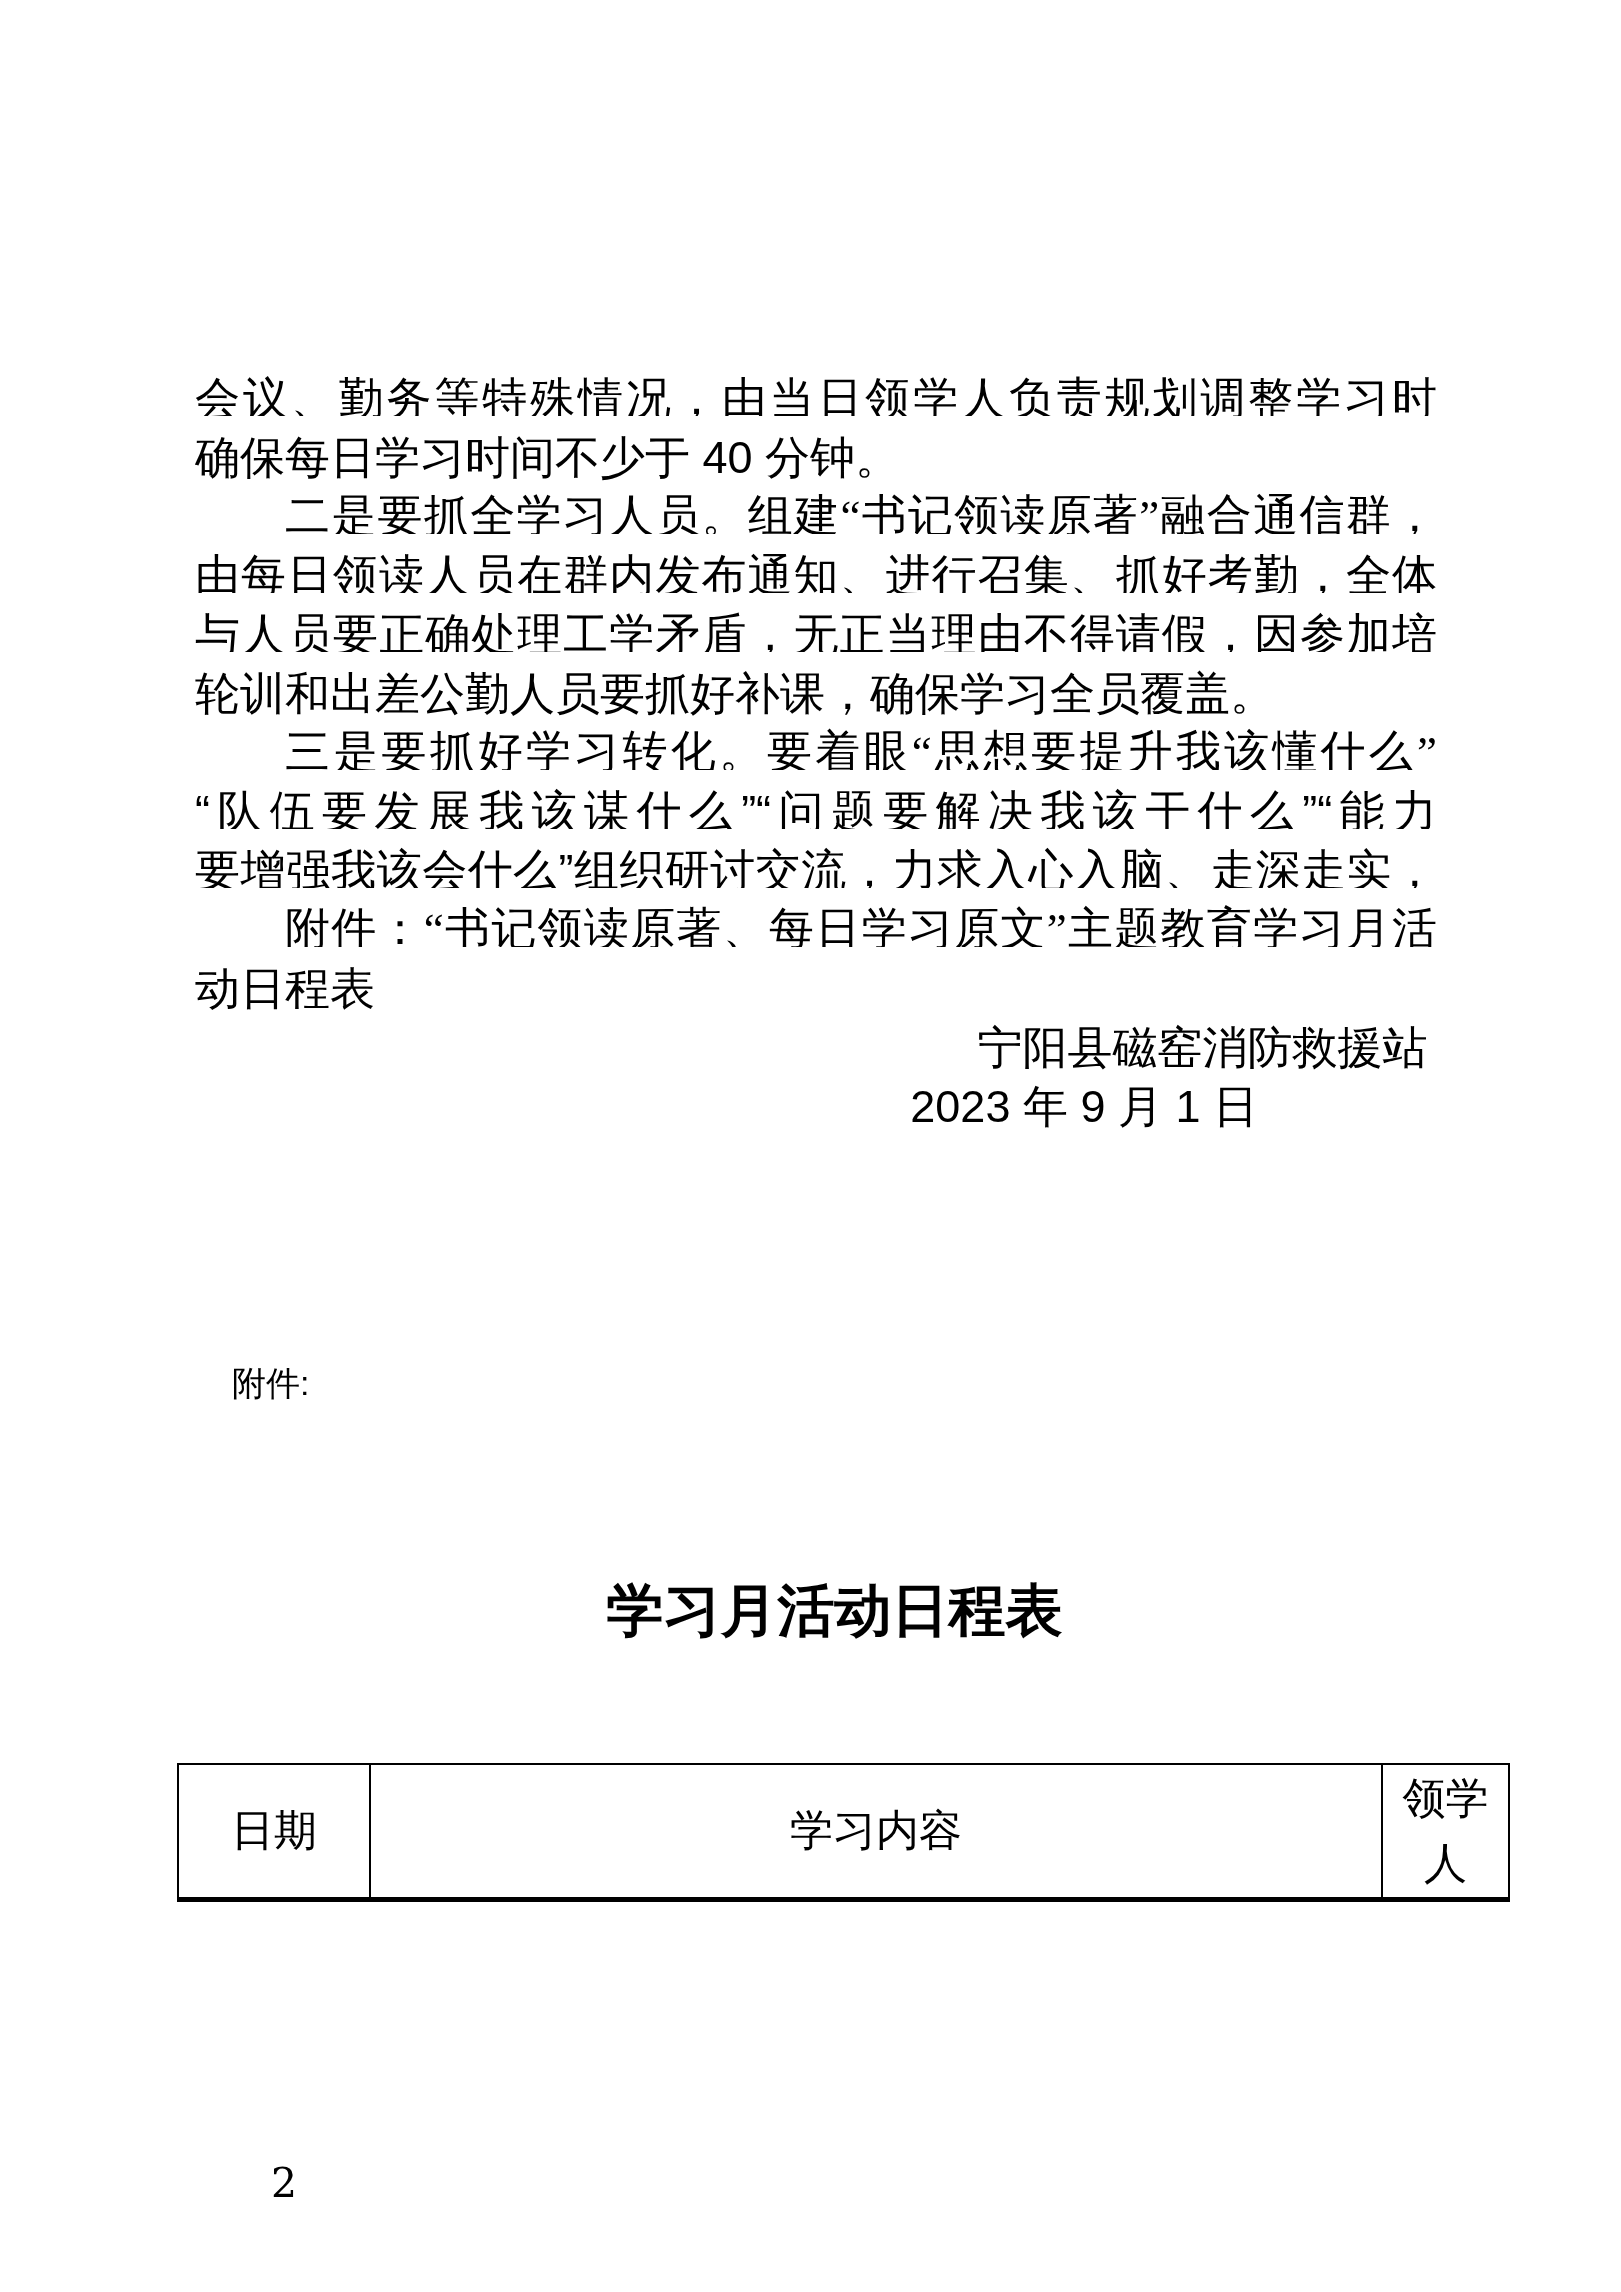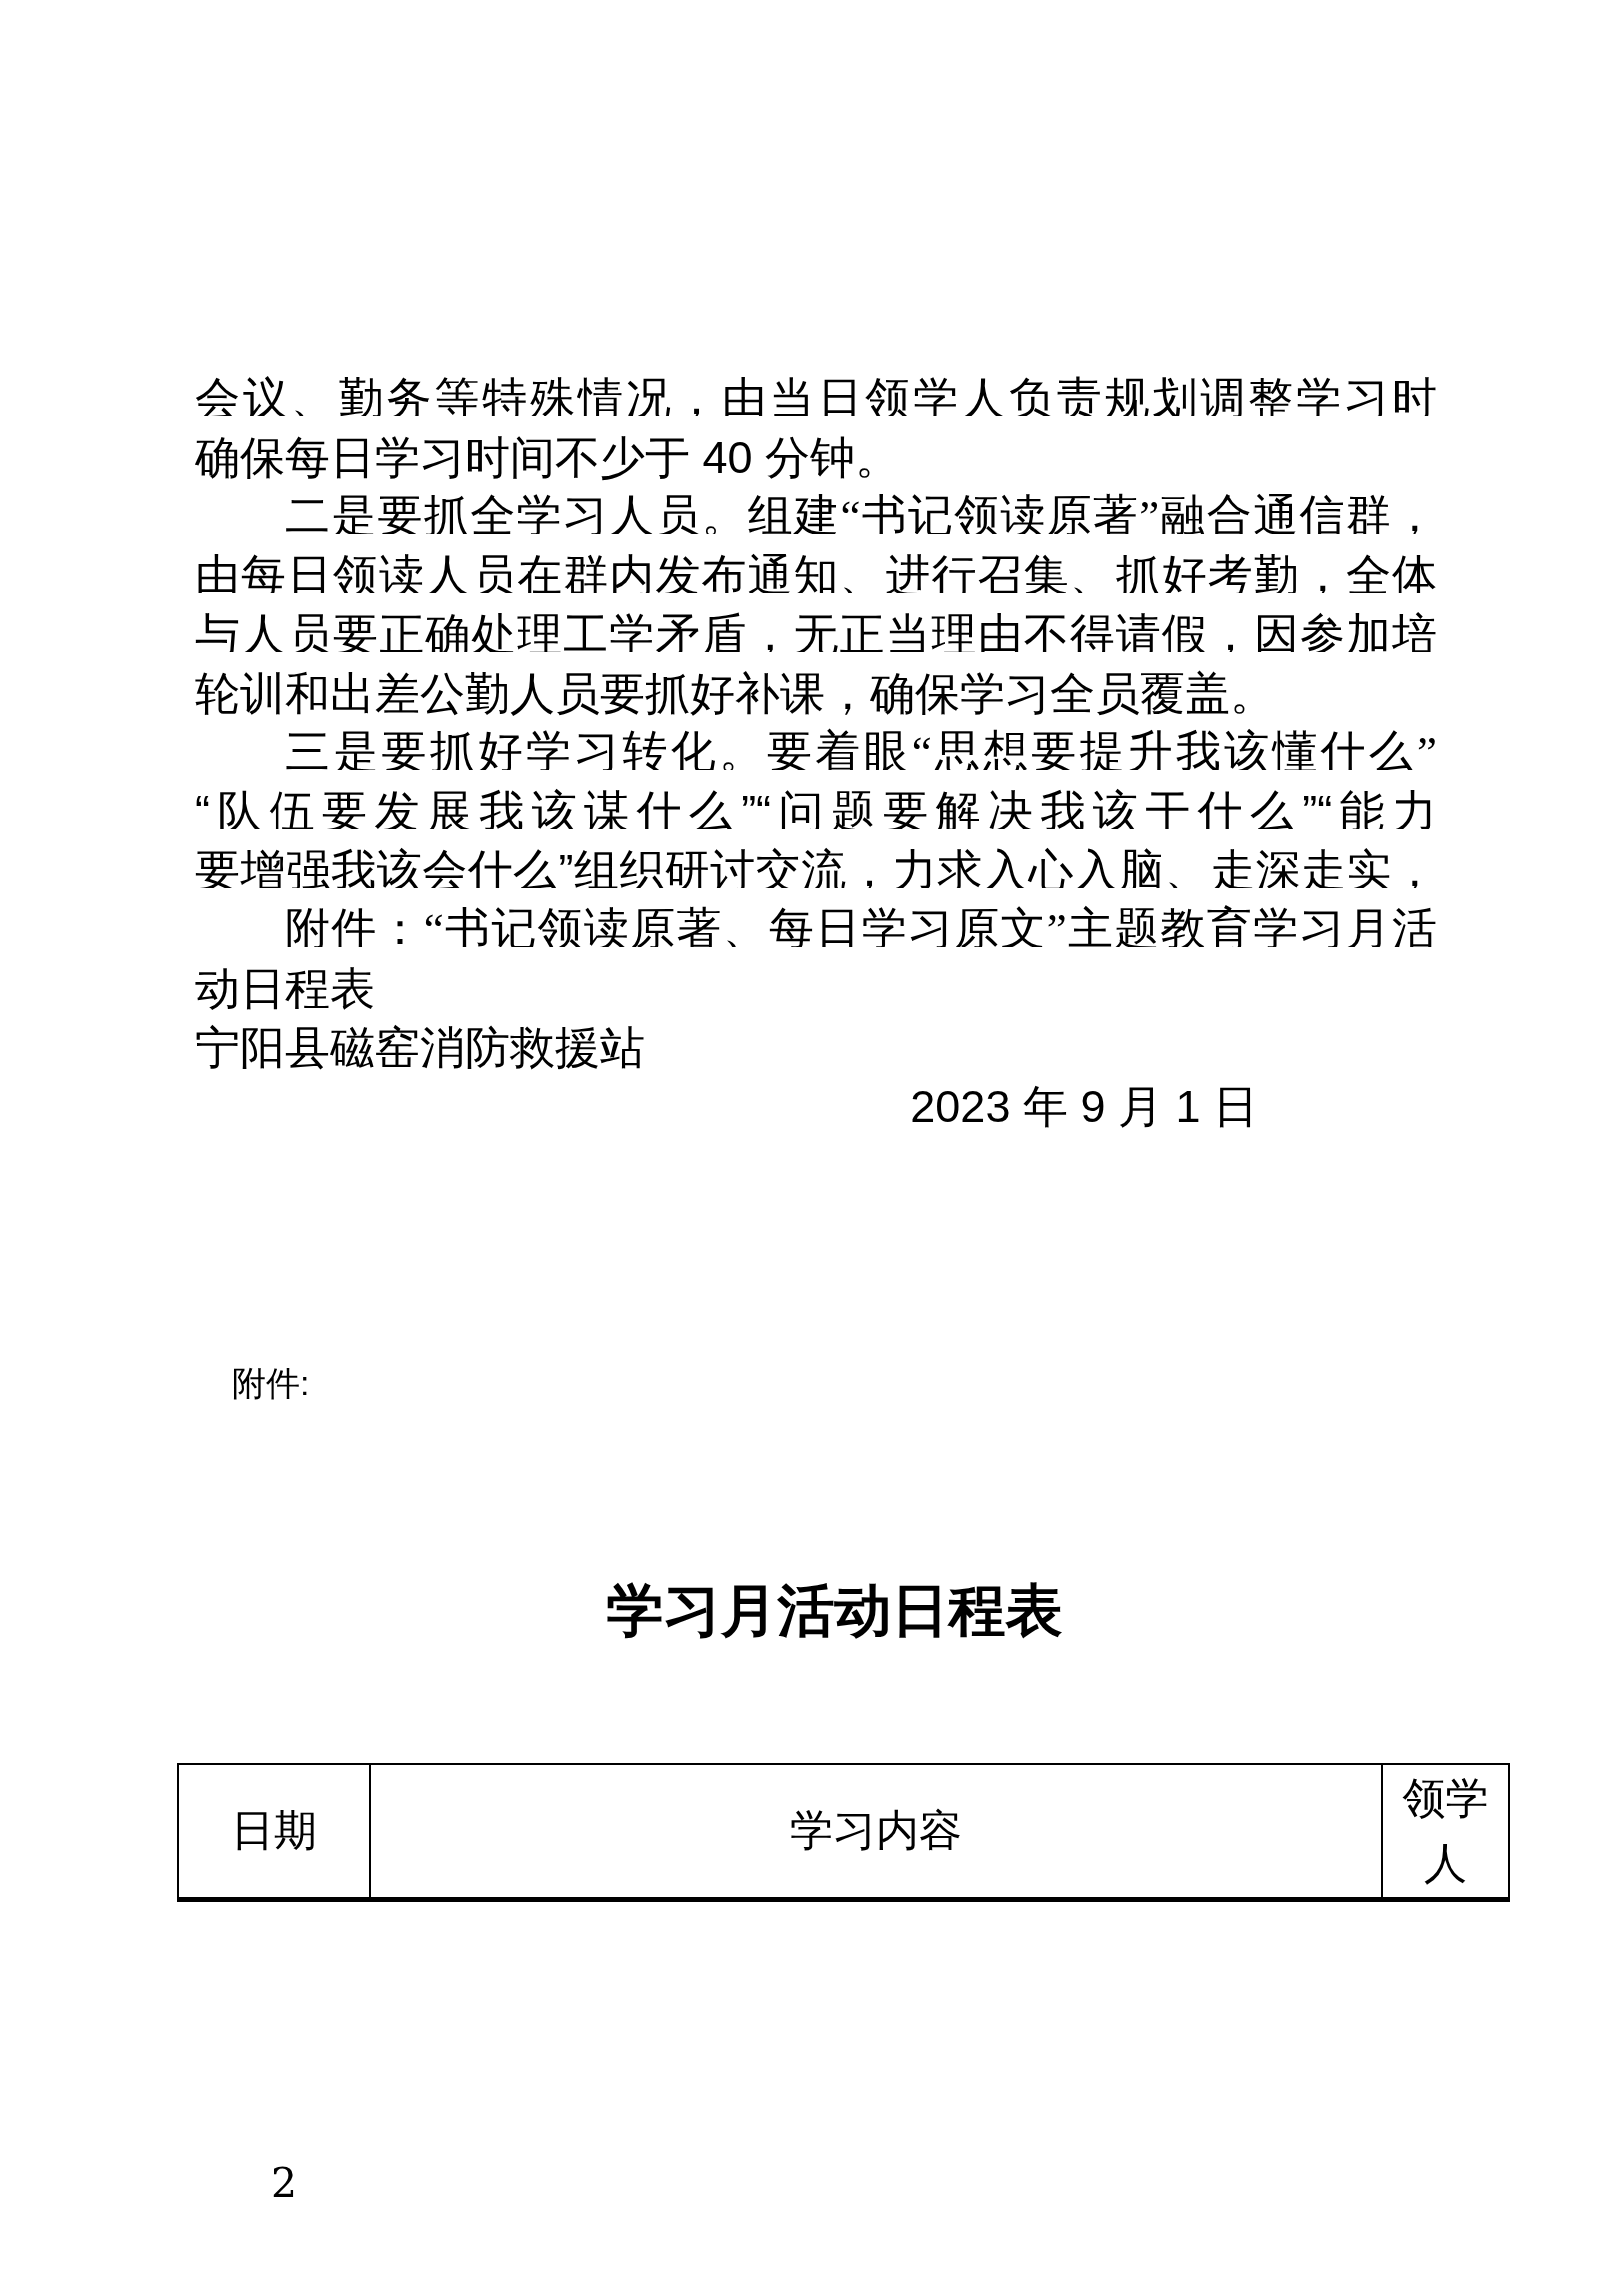--- a/index.html
+++ b/index.html
@@ -26,21 +26,21 @@
     text-align: left;
     white-space: nowrap;
   }
   .ln.j {
     white-space: normal;
     text-align: justify;
     text-align-last: justify;
     overflow: hidden;
   }
   .ln.ind { text-indent: 90px; font-family: Liberation Serif, serif; }
-  .ln.sig { padding-right: 21.6px; }
+  .ln.sig { text-align: right; padding-right: 21.6px; }
   .ln.date { text-align: right; padding-right: 191px; }
   .att-label {
     position: absolute;
     left: 196px;
     top: 1325px;
     font-size: 34px;
   }
   .att-title {
     position: absolute;
     left: 0;

